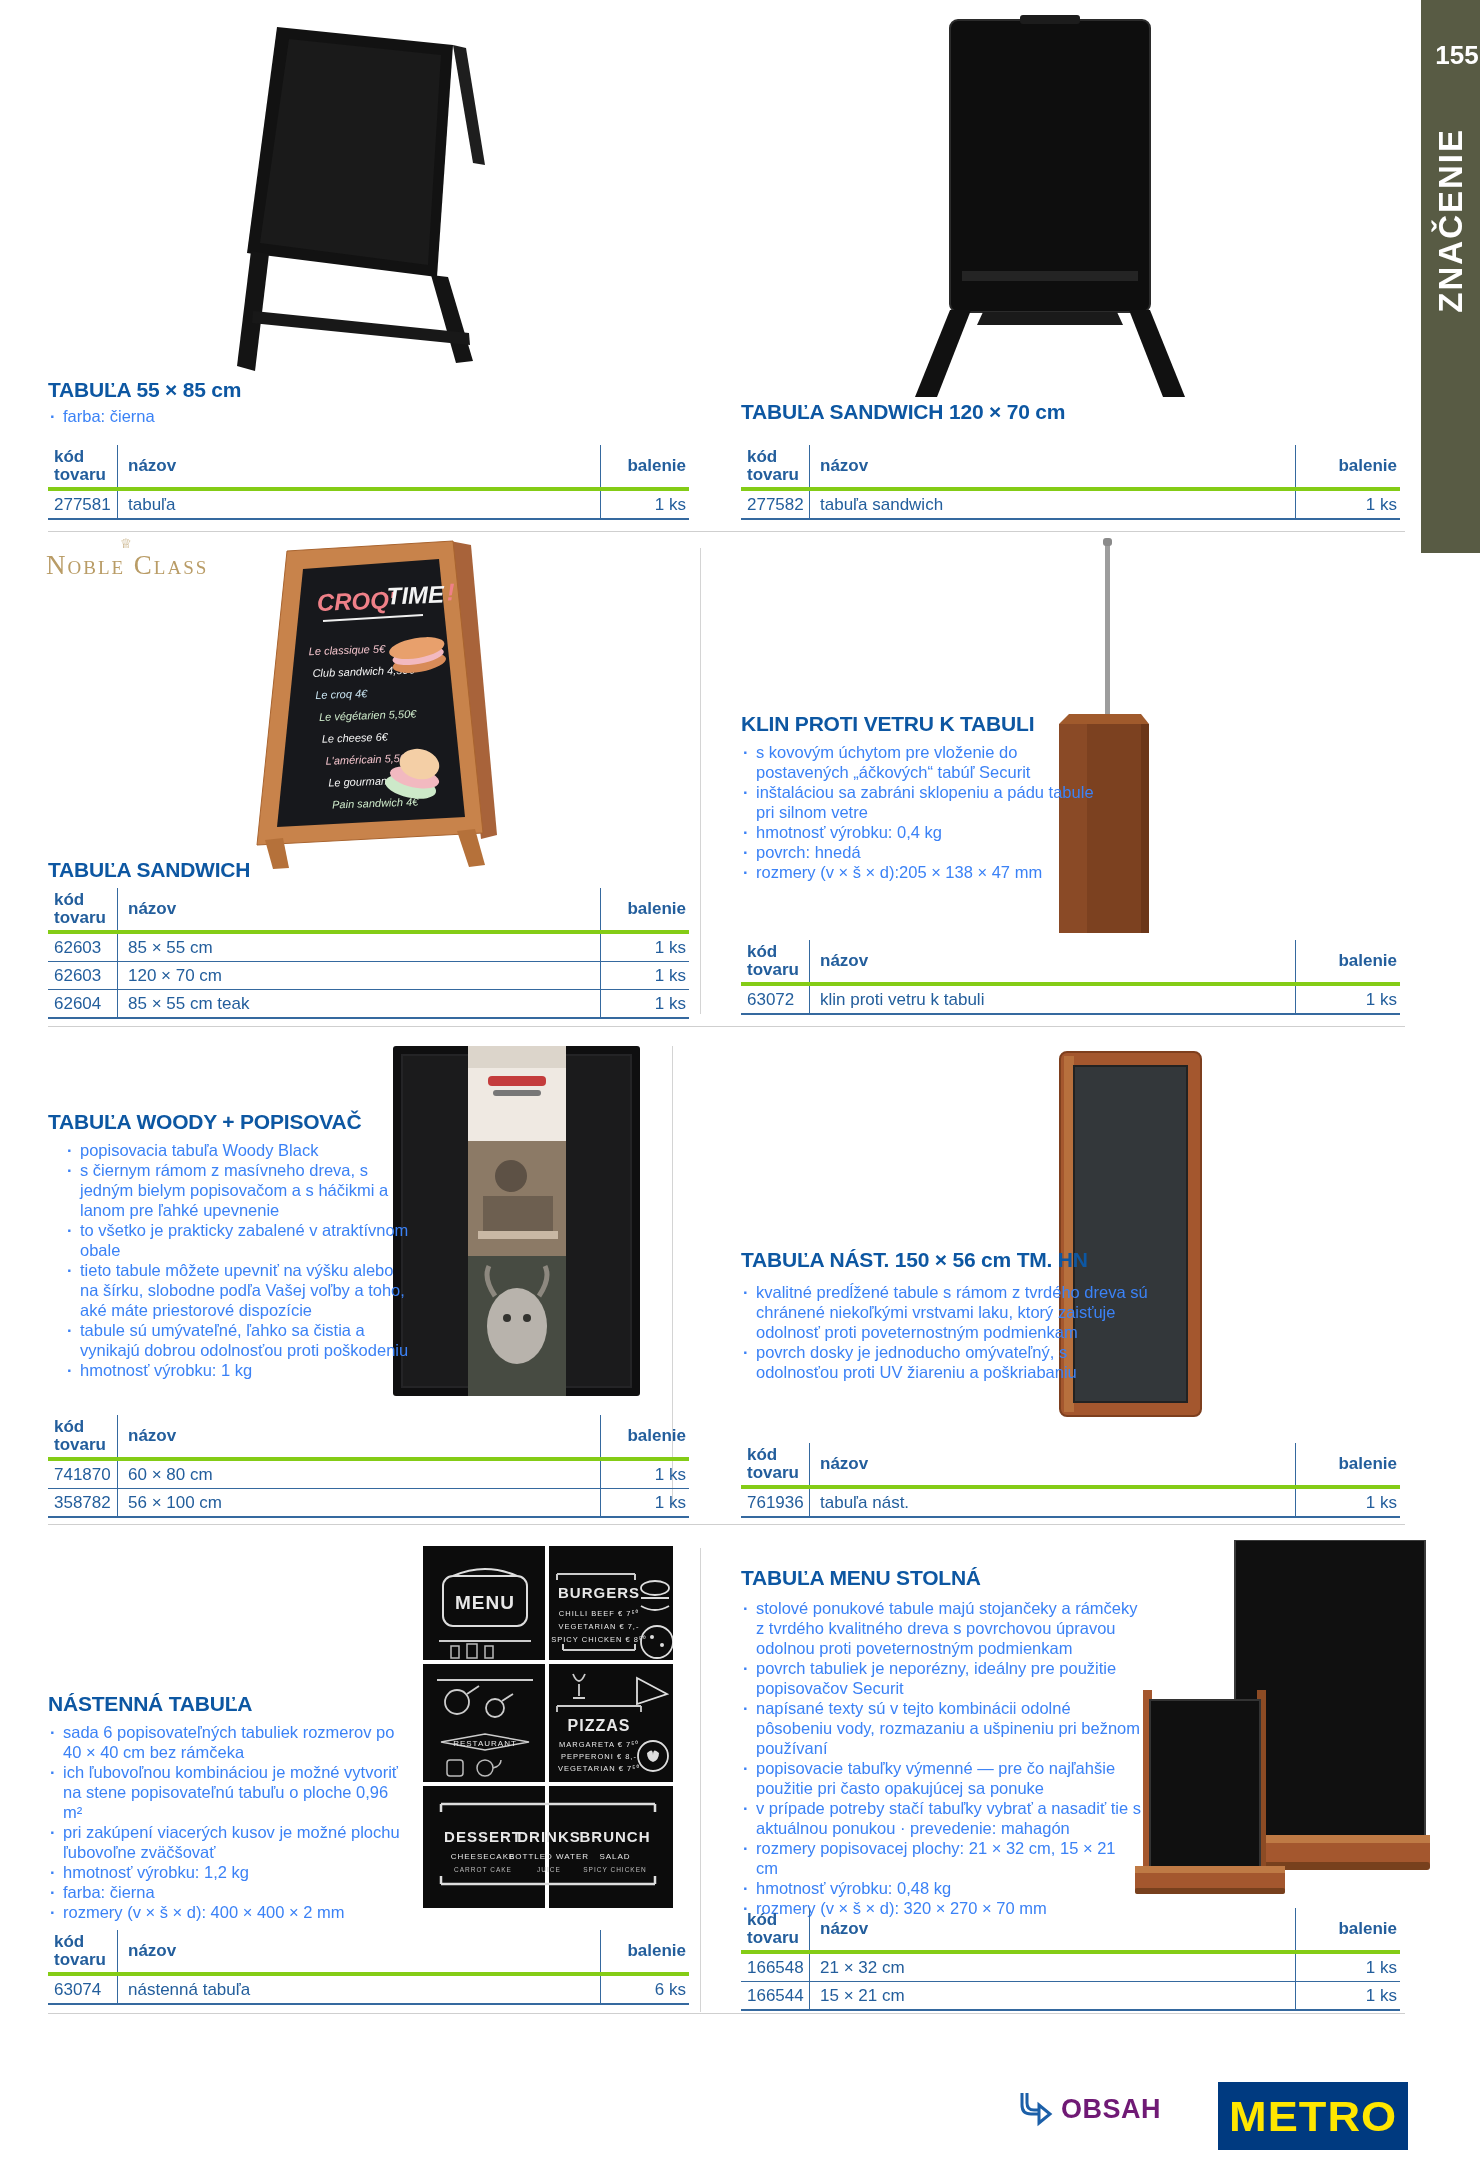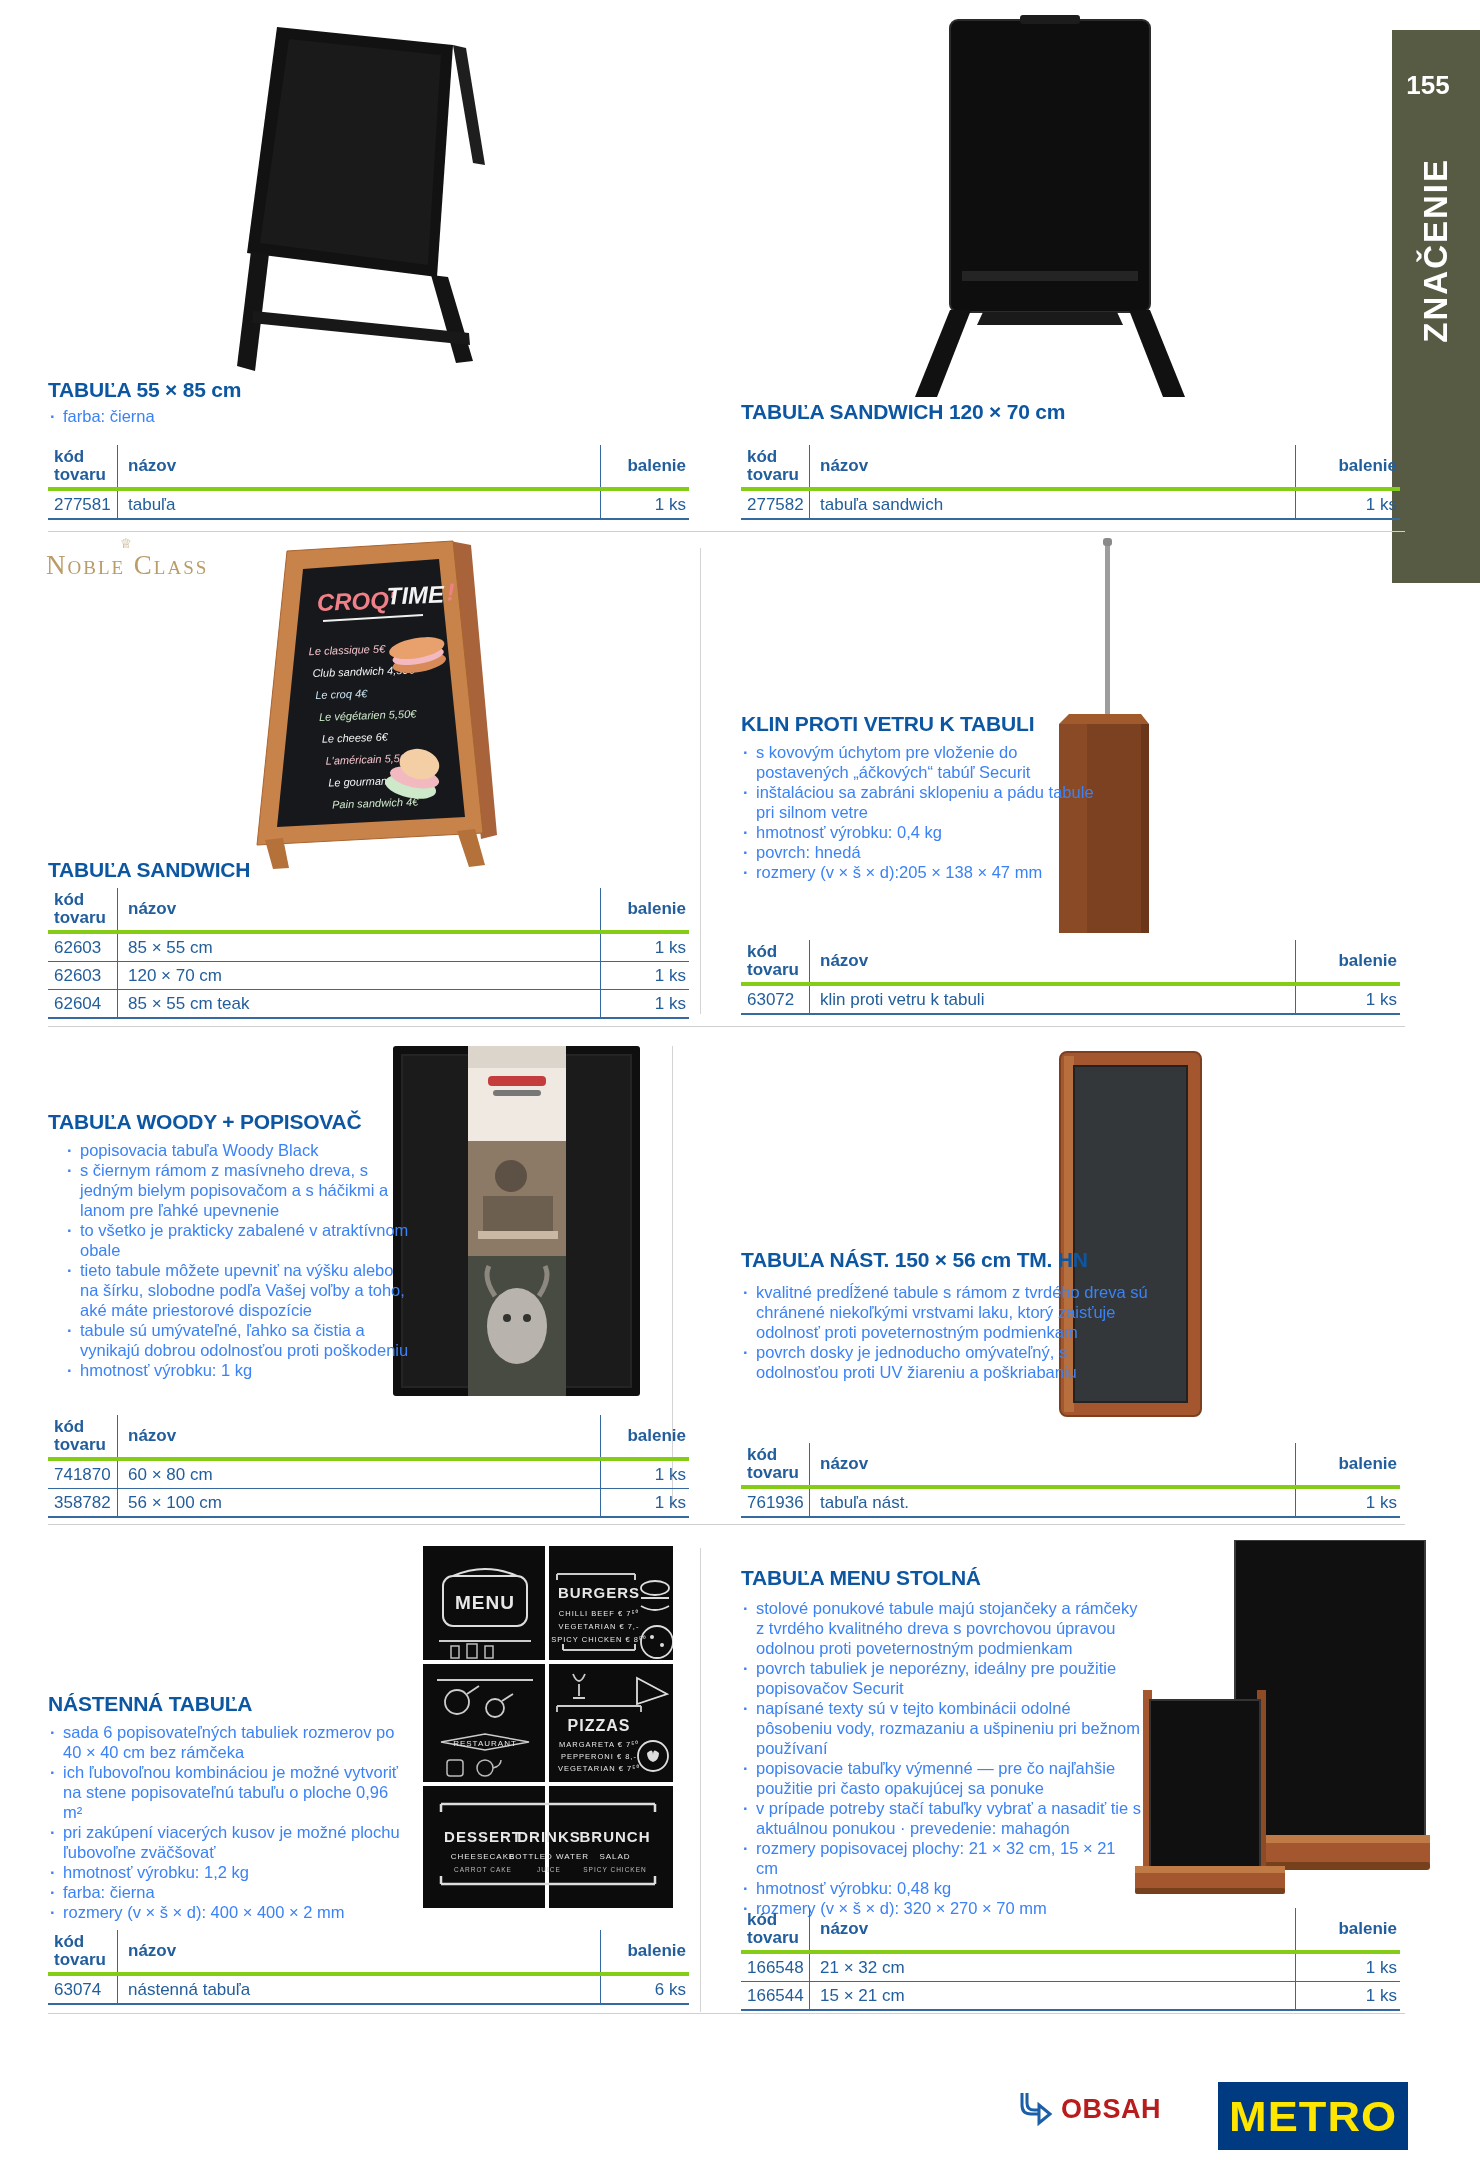--- a/index.html
+++ b/index.html
@@ -1,19 +1,19 @@
 <!DOCTYPE html>
 <html><head>
 <meta charset="utf-8">
 <style>
   html,body{margin:0;padding:0;background:#ffffff;}
   .page{position:relative;width:1480px;height:2160px;background:#fff;overflow:hidden;
         font-family:"Liberation Sans",sans-serif;}
   
-  .sidebar{position:absolute;right:0;top:0;width:88px;height:553px;background:#585b44;margin-top:30px;}
+  .sidebar{position:absolute;right:0;top:0;width:59px;height:553px;background:#585b44;}
   .pagenum{position:absolute;top:40px;left:0;width:72px;text-align:center;color:#fff;
            font-size:26px;font-weight:bold;}
   .vlabel{position:absolute;top:128px;left:50%;transform:translateX(-50%) rotate(180deg);
           writing-mode:vertical-rl;color:#fff;font-size:33px;font-weight:bold;letter-spacing:2px;}
   
   .h{position:absolute;font-size:21px;font-weight:bold;color:#0d57a2;letter-spacing:-0.2px;white-space:nowrap;}
   .bullets{position:absolute;margin:0;padding:0;list-style:none;font-size:16.5px;line-height:20px;color:#3b82f6;}
   .bullets li{position:relative;padding-left:15px;margin:0;}
   .bullets li::before{content:"·";position:absolute;left:2px;top:0;font-weight:bold;}
   
@@ -30,21 +30,21 @@
   .tbl-r .cp{width:82px;}
   .r .cc{font-weight:normal;}
   
   .hdiv{position:absolute;left:48px;width:1357px;height:1px;background:#cfcfcf;}
   .vdiv{position:absolute;width:1px;background:#d4d4d4;}
   
   .noble{position:absolute;left:46px;top:550px;color:#b99c66;font-family:"Liberation Serif",serif;
          font-variant:small-caps;font-size:27px;letter-spacing:2px;}
   .noble .crown{position:absolute;left:74px;top:-14px;font-size:13px;letter-spacing:0;}
   .obsah{position:absolute;left:1015px;top:2090px;display:flex;align-items:center;gap:8px;
-         color:#b91c1c;font-size:27px;font-weight:bold;letter-spacing:0.5px;cursor:pointer;}
+         color:#701a75;font-size:27px;font-weight:bold;letter-spacing:0.5px;cursor:pointer;}
   .metro{position:absolute;left:1218px;top:2082px;width:190px;height:68px;background:#003a80;
          display:flex;align-items:center;justify-content:center;}
   .metro span{color:#ffe600;font-size:43px;font-weight:900;letter-spacing:1px;transform:scaleX(1.05);}
   
   .ph{position:absolute;}
   svg text{font-family:"Liberation Sans",sans-serif;}
   .chalk-t{font-style:italic;font-weight:bold;}
   .grid-t{letter-spacing:1px;fill:#e8e8e8;}
 </style>
 </head>

